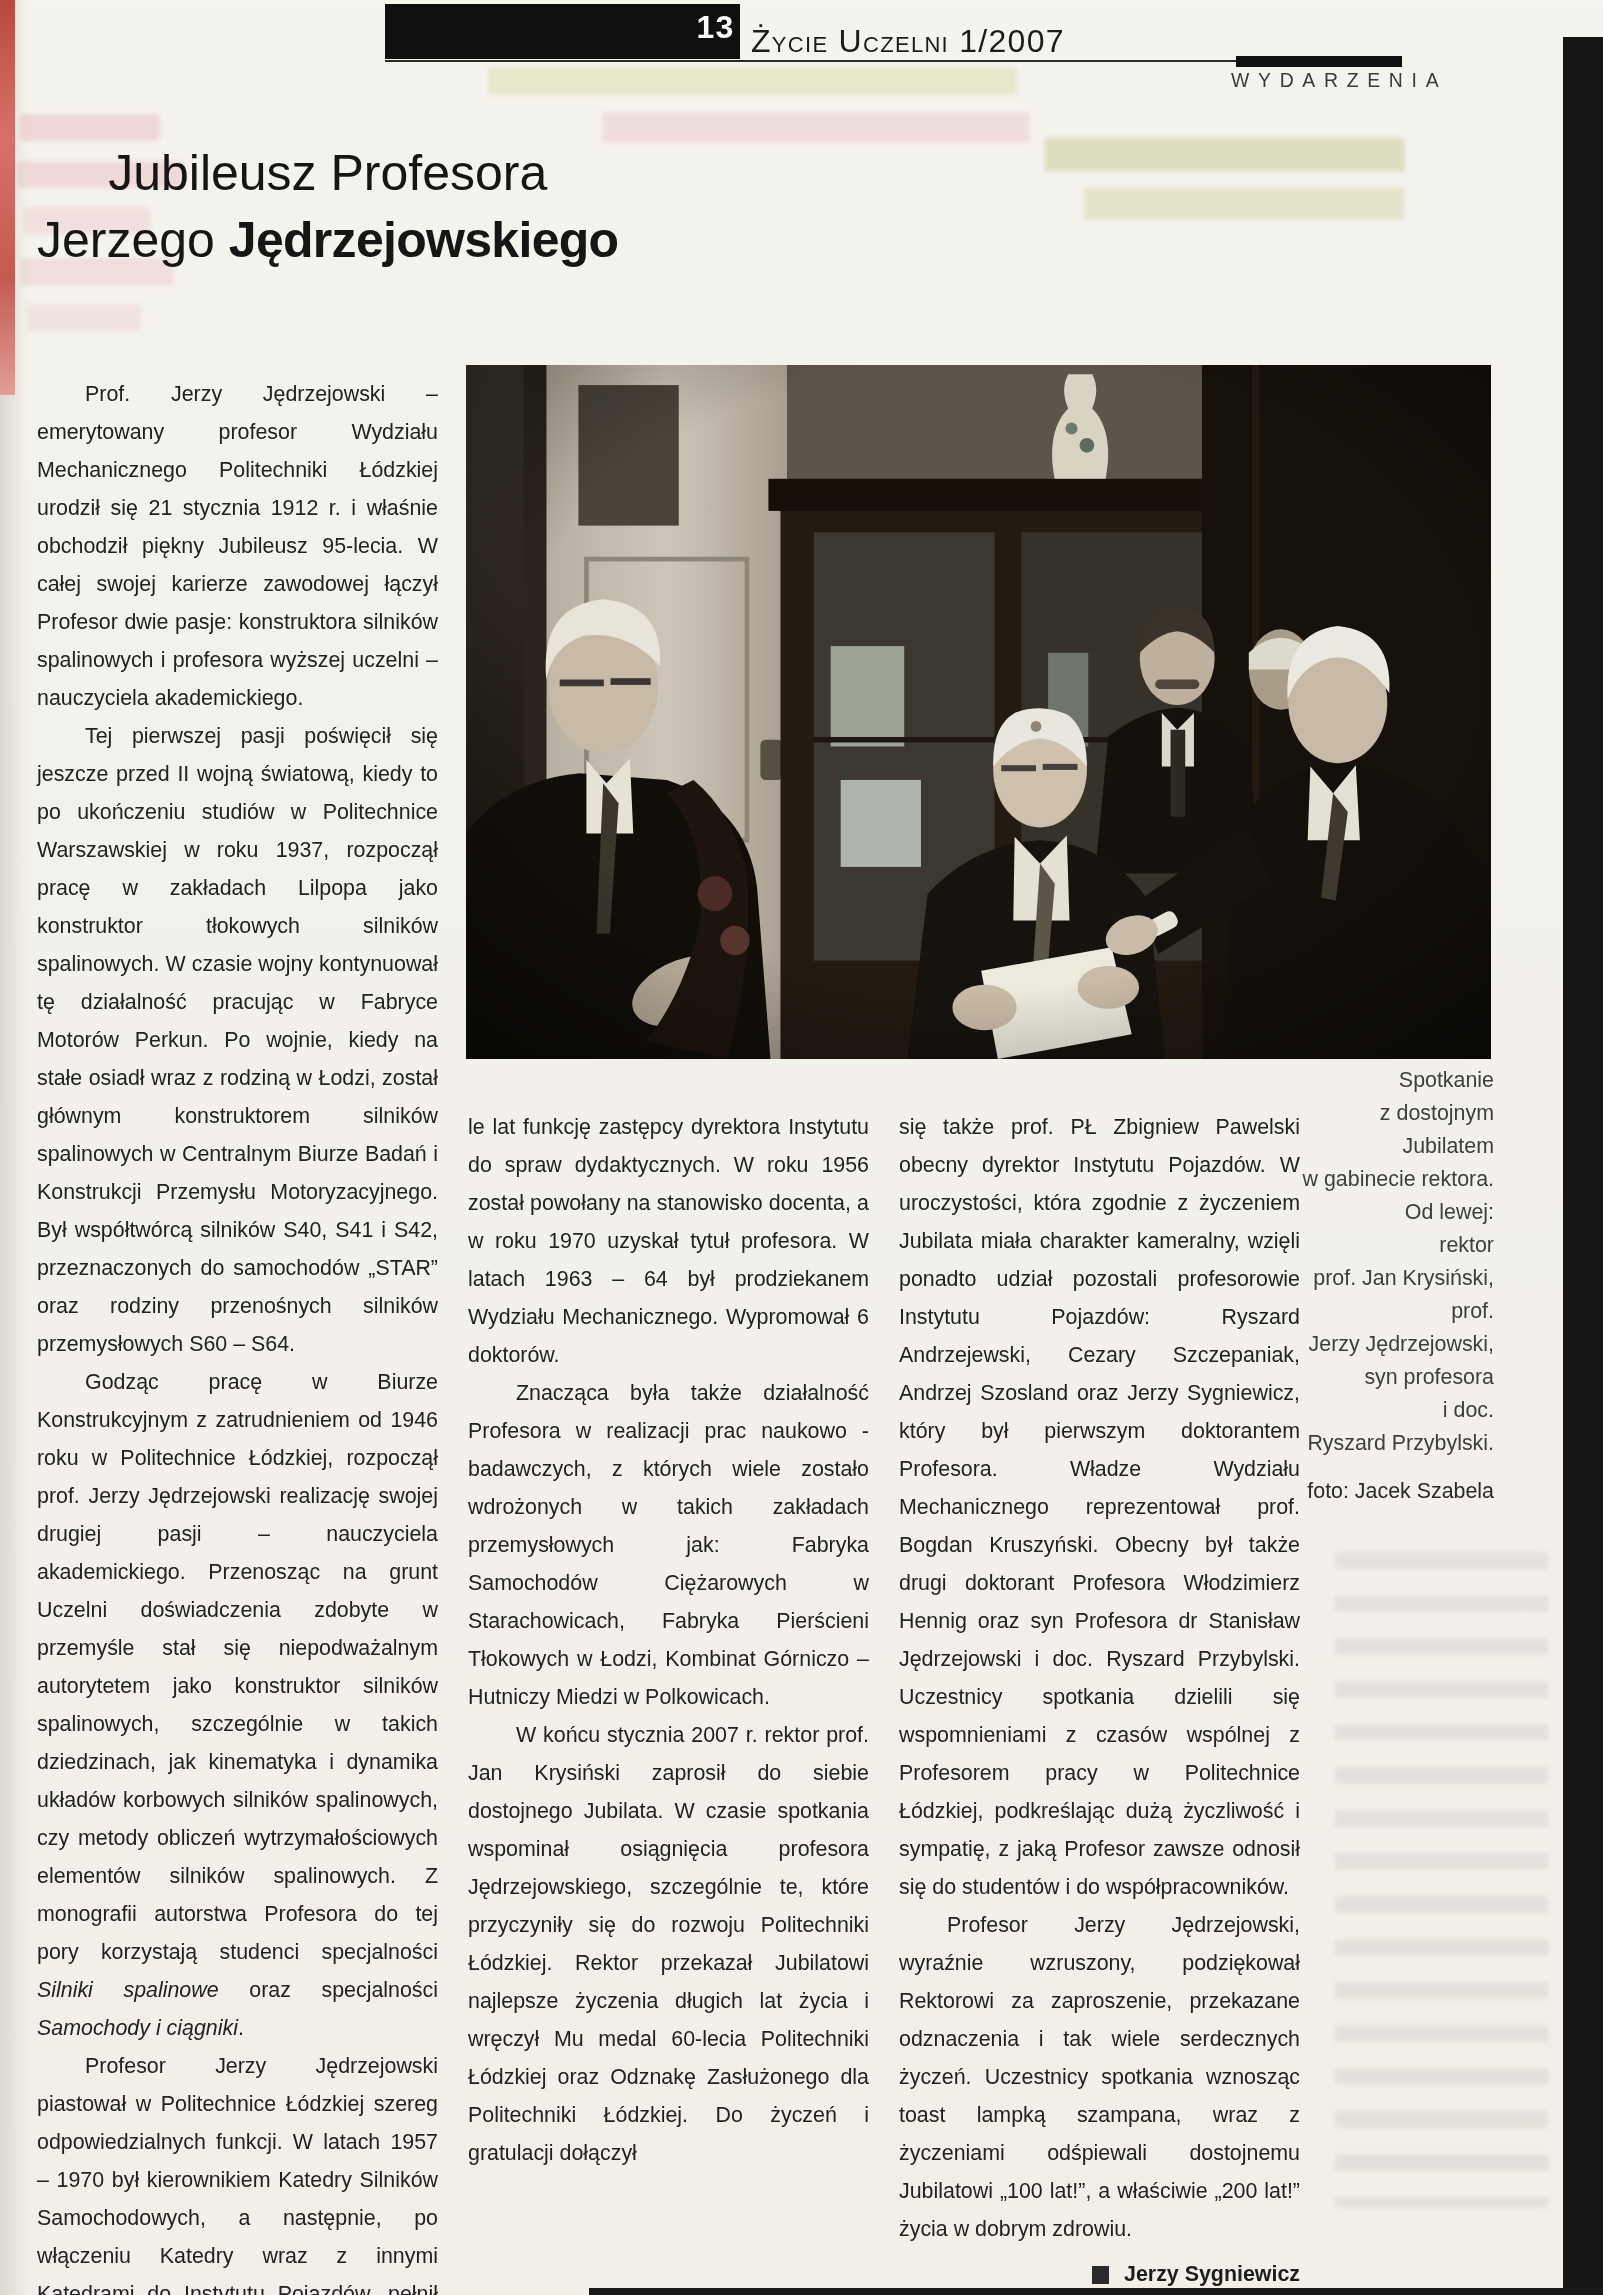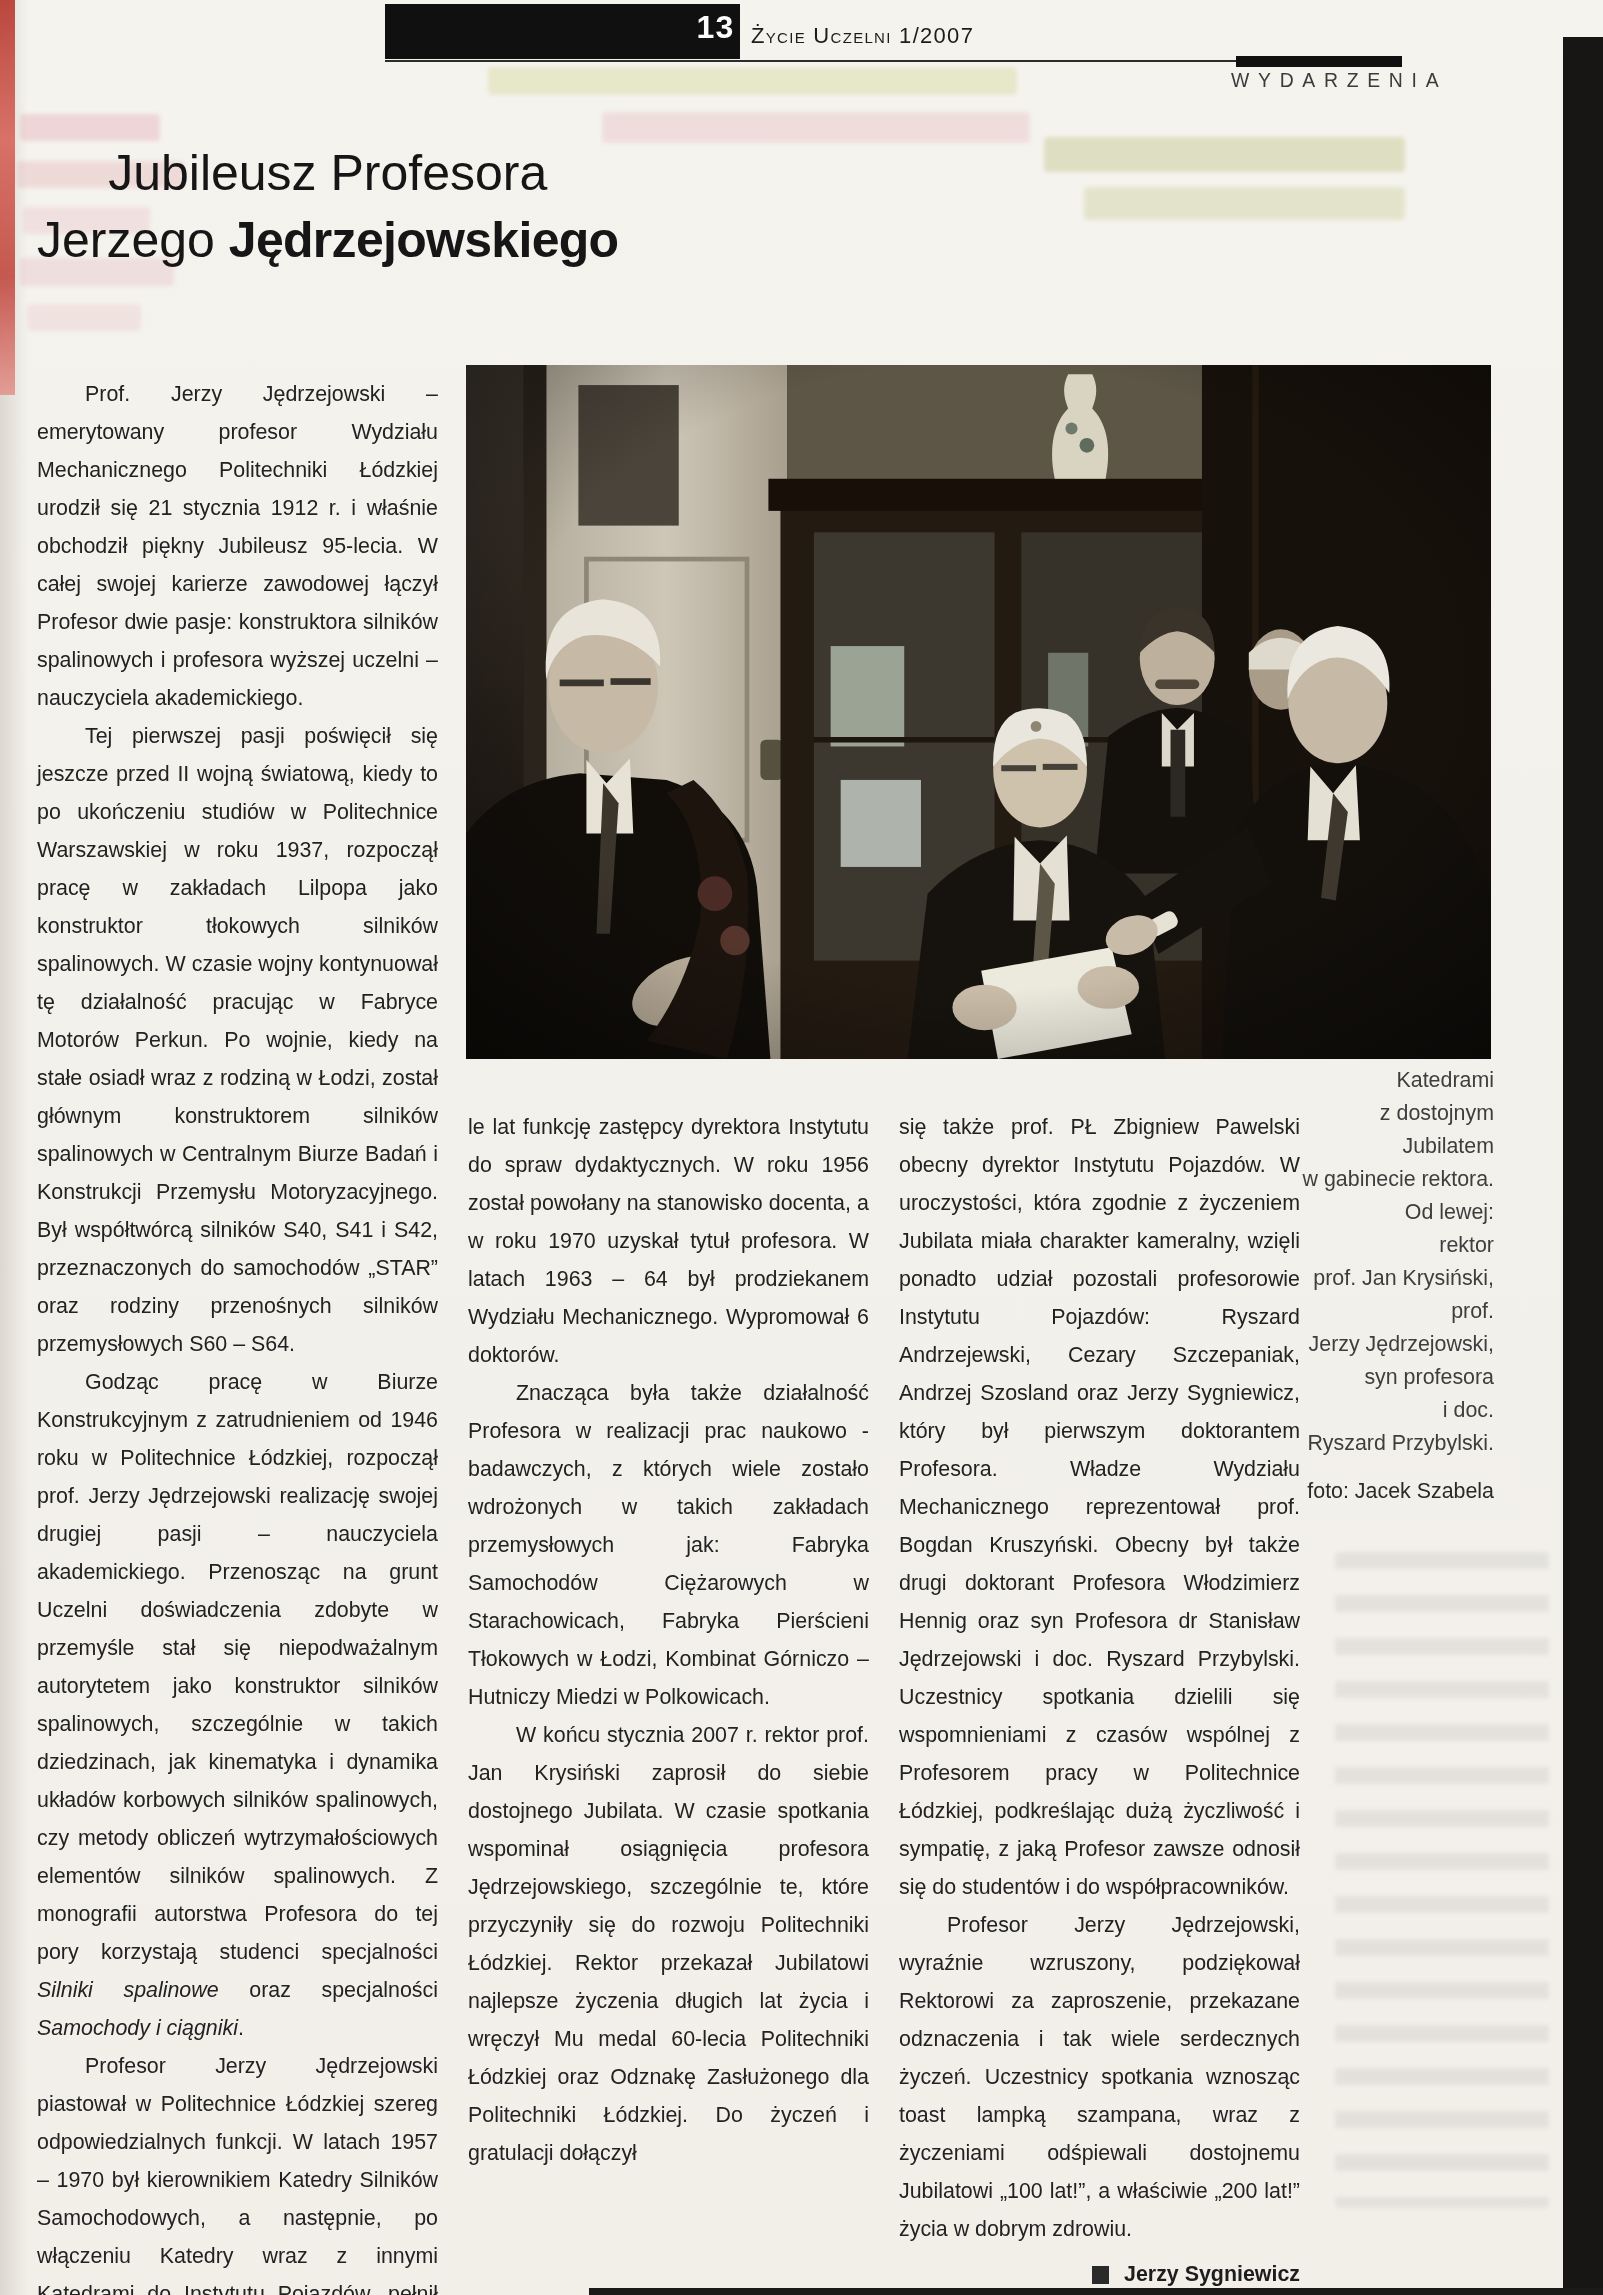--- a/index.html
+++ b/index.html
@@ -15,21 +15,21 @@
   .red-strip{position:absolute;left:0;top:0;width:14.7px;height:395px;
     background:linear-gradient(180deg,#b5372e 0%,#d8655c 35%,#c24a41 70%,#e2978f 100%);
     opacity:.9;}
   .right-strip{position:absolute;right:0;top:37px;bottom:0;width:40px;background:#171614;}
   .bottom-strip{position:absolute;left:589px;right:0;bottom:0;height:7.4px;background:#1b1a18;}
   .ghost{position:absolute;filter:blur(2px);border-radius:4px;}
 
   
   .topbar{position:absolute;left:385px;top:4px;width:355px;height:55px;background:#101010;}
   .pageno{position:absolute;right:5.4px;top:5.4px;color:#fbfbfb;font-size:32px;font-weight:bold;letter-spacing:1.3px;}
-  .mag-name{position:absolute;left:751px;top:23px;font-size:22px;font-variant:small-caps;
+  .mag-name{position:absolute;left:751px;top:23px;font-size:32px;font-variant:small-caps;
     letter-spacing:1.3px;color:#1c1c1c;}
   .head-rule{position:absolute;left:385px;top:60px;width:853px;height:2px;background:#2c2c2c;}
   .section-bar{position:absolute;left:1236px;top:56px;width:166px;height:11.4px;background:#101010;}
   .section-label{position:absolute;left:1231px;top:69px;width:174px;text-align:center;
     font-size:19.4px;letter-spacing:8.7px;color:#3b3b3b;}
 
   
   .title{position:absolute;left:37px;top:140px;line-height:67px;font-size:50px;color:#161616;letter-spacing:0px;}
   .title .bold{font-weight:bold;letter-spacing:-0.7px;}
 
@@ -172,21 +172,21 @@
       <path d="M1296 640 L1318 668 L1300 800 L1278 796 Z" fill="#3e382f"></path>
       <polygon points="1168,690 1005,800 1035,880 1205,775" fill="#15120e"></polygon>
       <rect x="1018" y="822" width="46" height="26" rx="10" fill="#e6e2d6" transform="rotate(-28 1041 835)"></rect>
       <ellipse cx="995" cy="852" rx="40" ry="28" transform="rotate(-20 995 852)" fill="#c8bba7"></ellipse>
 
       <rect x="0" y="0" width="1532" height="1037" fill="url(#vig)"></rect>
     </svg>
   </div>
 
   <div class="caption">
-    <div>Katedrami</div>
+    <div>Spotkanie</div>
     <div>z dostojnym</div>
     <div>Jubilatem</div>
     <div>w gabinecie rektora.</div>
     <div>Od lewej:</div>
     <div>rektor</div>
     <div>prof. Jan Krysiński,</div>
     <div>prof.</div>
     <div>Jerzy Jędrzejowski,</div>
     <div>syn profesora</div>
     <div>i doc.</div>

